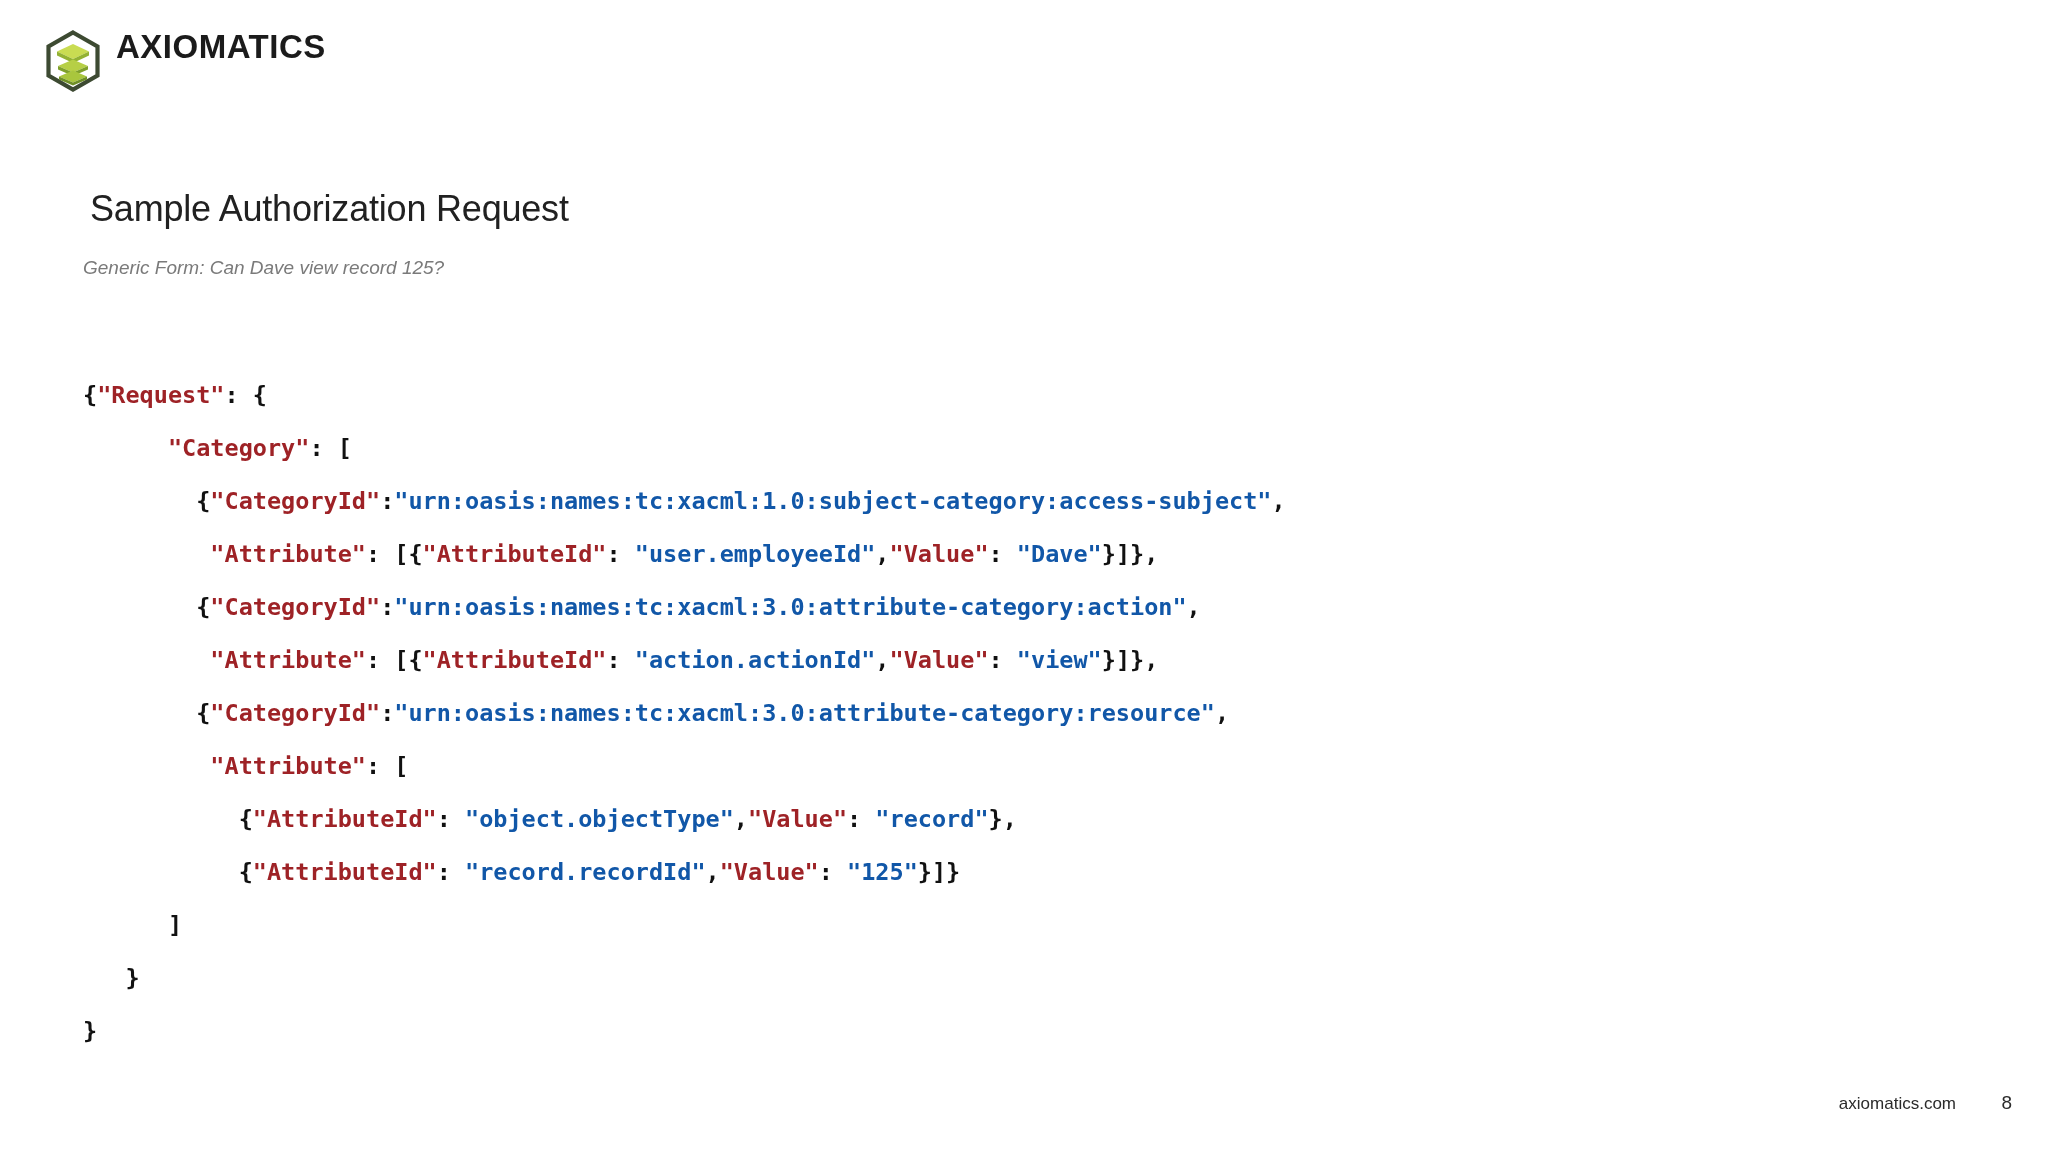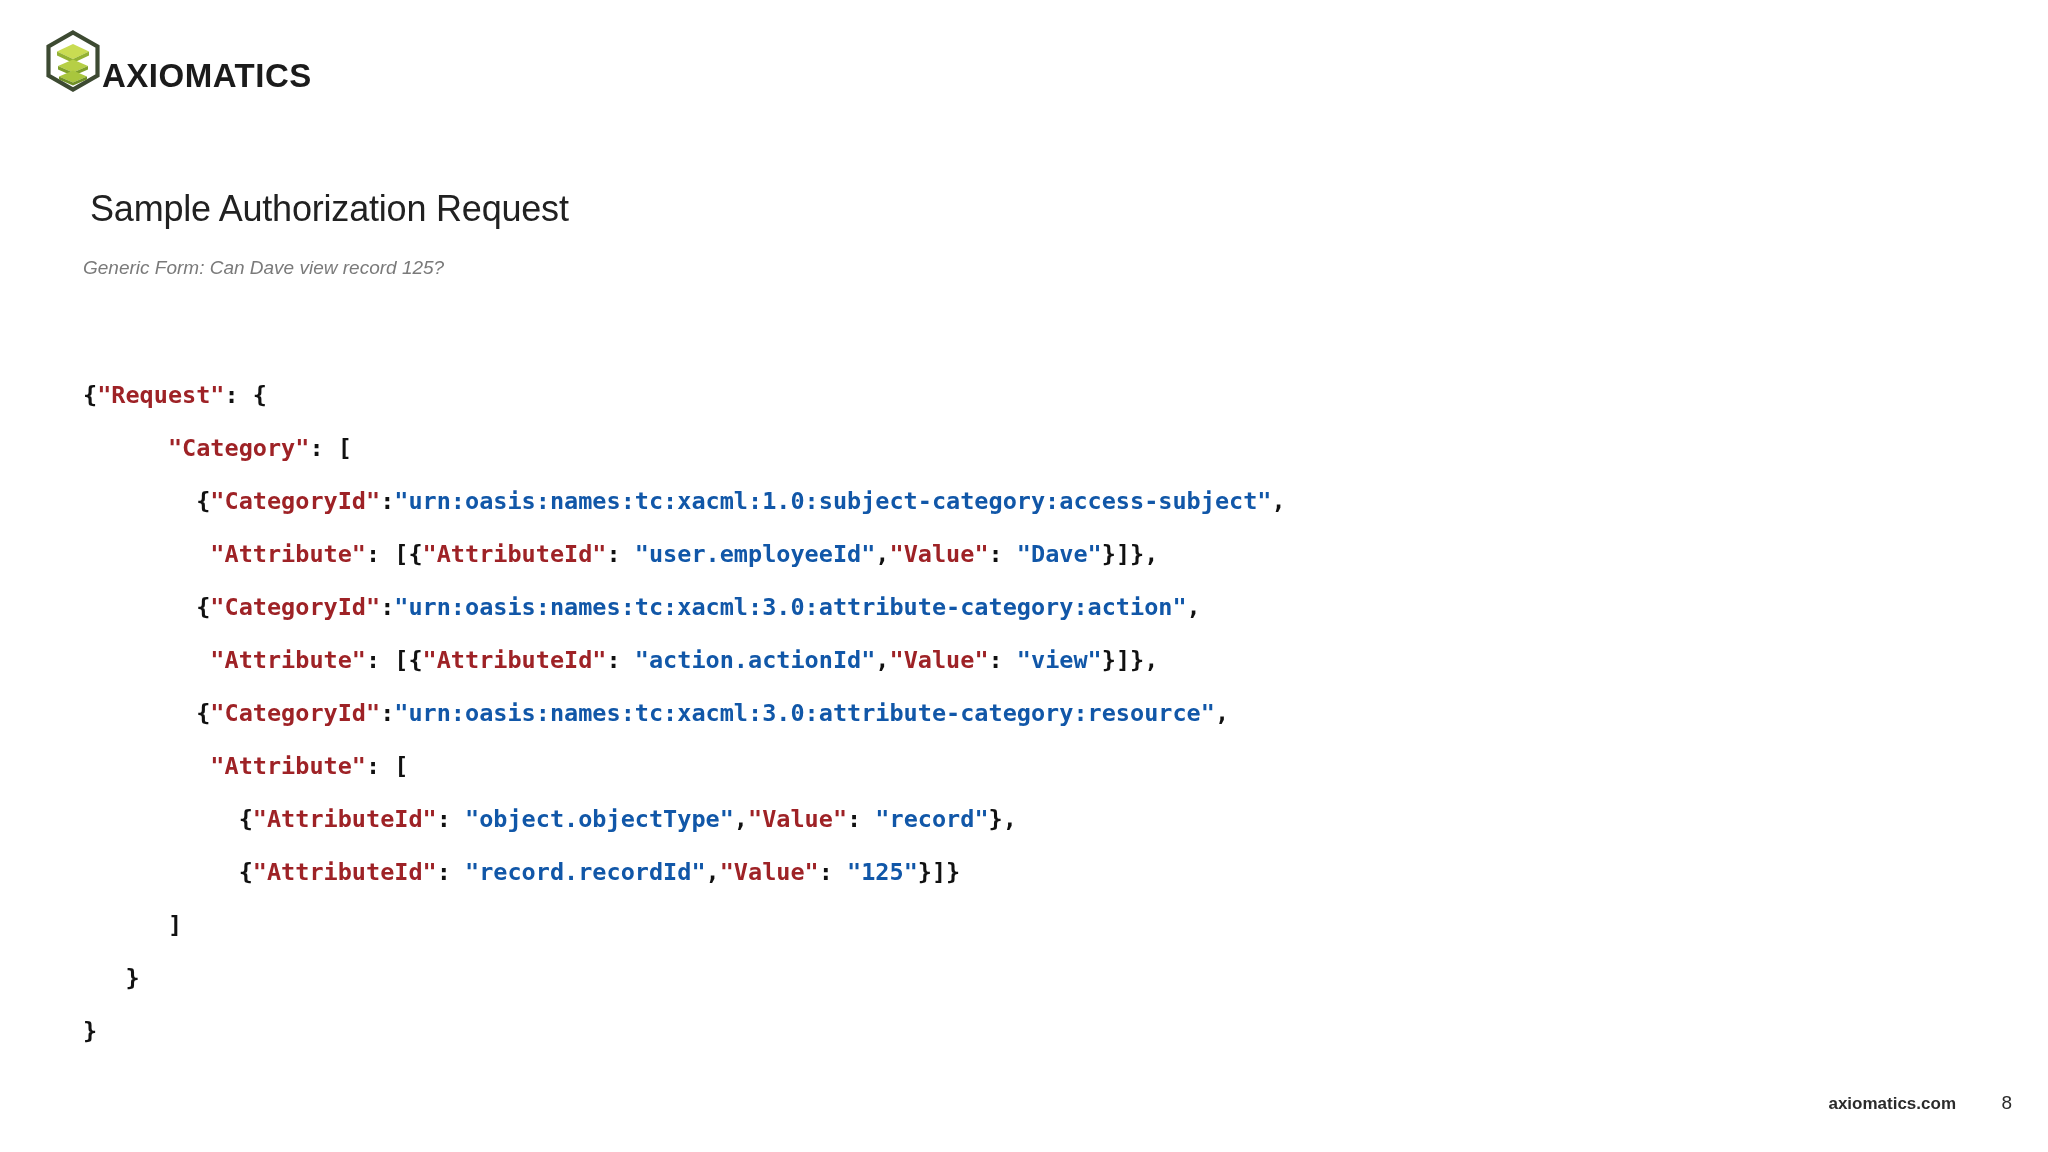--- a/index.html
+++ b/index.html
@@ -16,21 +16,22 @@
     font-family: "Liberation Sans", sans-serif;
     -webkit-font-smoothing: antialiased;
   }
 
   
   #logo-block {
     position: absolute;
     left: 44px;
     top: 30px;
     display: flex;
-    align-items: flex-end;
+    align-items: flex-start;
+    gap: 14px;
   }
   #logo-mark {
     width: 58px;
     height: 62px;
     display: block;
   }
   #logo-wordmark {
     font-family: "Liberation Sans", sans-serif;
     font-size: 33px;
     font-weight: 700;
@@ -89,21 +90,21 @@
     position: absolute;
     right: 36px;
     bottom: 38px;
     display: flex;
     align-items: baseline;
     gap: 42px;
   }
   #footer-site {
     font-size: 17px;
     color: #2b2b2b;
-    font-weight: 700;
+    font-weight: 400;
   }
   #footer-page {
     font-size: 19px;
     color: #2b2b2b;
     font-weight: 400;
     min-width: 14px;
     text-align: right;
   }
 </style>
 </head>

